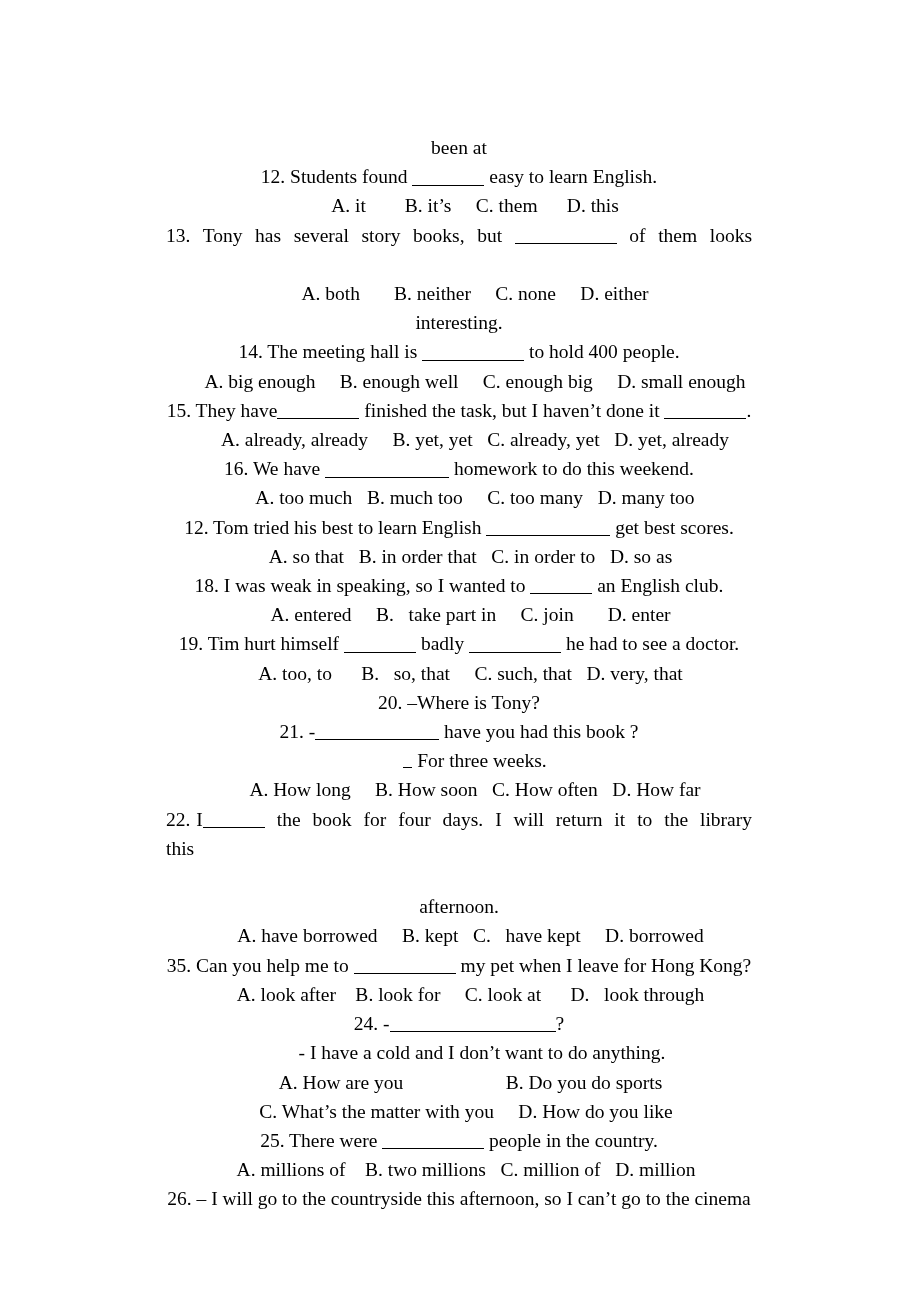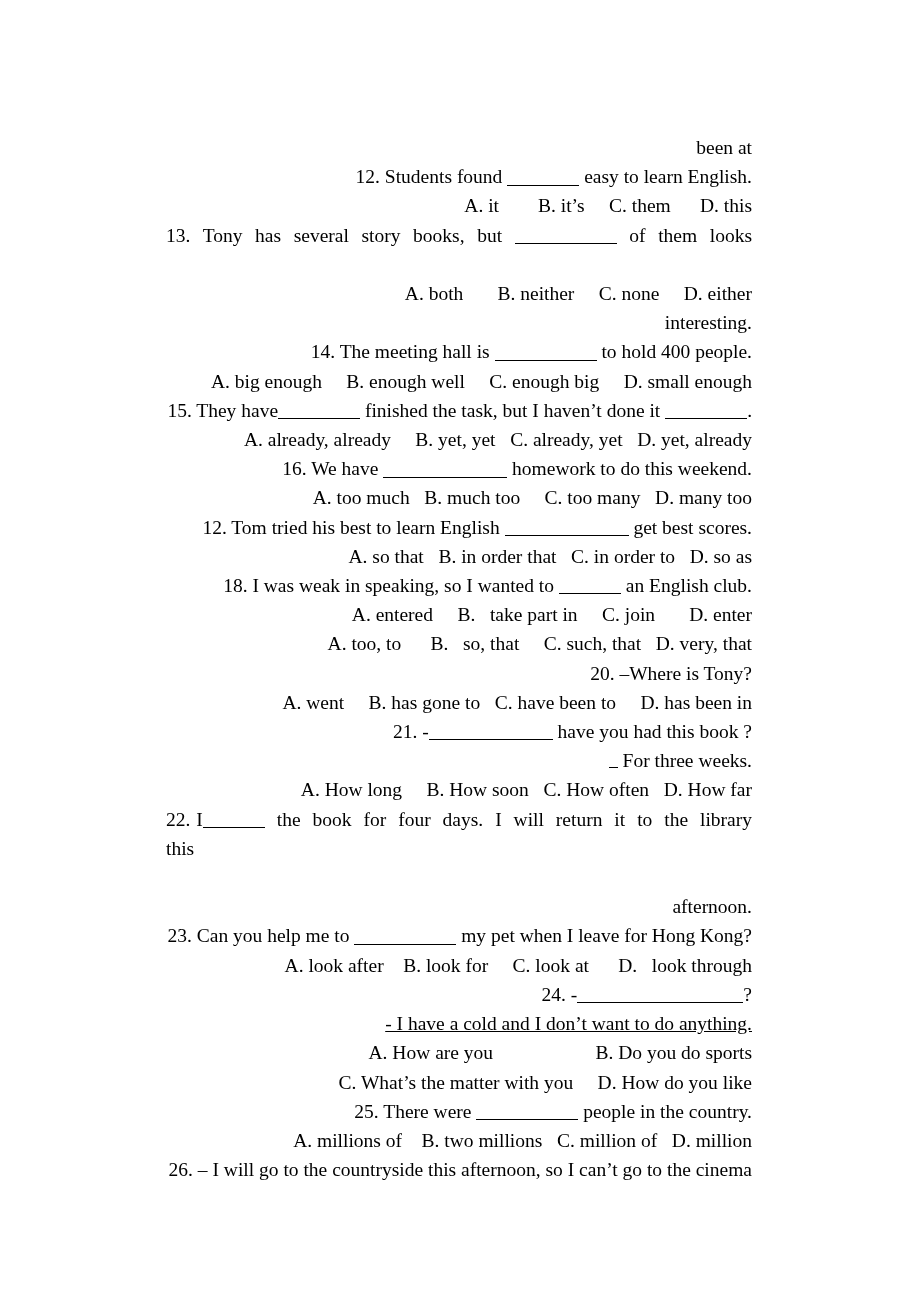--- a/index.html
+++ b/index.html
@@ -24,38 +24,38 @@
   .content {
     position: absolute;
     left: 166px;
     top: 133px;
     width: 586px;
   }
   .line {
     font-size: 19.5px;
     line-height: 29.2px;
     white-space: pre-wrap;
-    text-align: right;
+    text-align: center;
   }
   
   .just {
     text-align: justify;
     text-justify: inter-word;
   }
   .just::after {
     content: "";
     display: inline-block;
     width: 100%;
   }
   
   .opt  { padding-left: 32px; }
   .opt2 { padding-left: 23px; }
   .opt3 { padding-left: 14px; }
   .sub  { padding-left: 32px; }
-  .sub2 { padding-left: 46px; text-decoration: underline; }
+  .sub2 { padding-left: 46px; }
 
   .blank {
     display: inline-block;
     border-bottom: 1px solid #000;
     vertical-align: baseline;
     height: 0.95em;
     margin-bottom: -0.12em;
   }
   .b7  { width: 62px; }
   .b8  { width: 72px; }
@@ -95,33 +95,34 @@
 
     <div class="line"><span>16. We have </span><span class="blank b13"></span><span> homework to do this weekend.</span></div>
     <div class="line opt">A. too much   B. much too     C. too many   D. many too</div>
 
     <div class="line"><span>12. Tom tried his best to learn English </span><span class="blank b13"></span><span> get best scores.</span></div>
     <div class="line opt2">A. so that   B. in order that   C. in order to   D. so as</div>
 
     <div class="line"><span>18. I was weak in speaking, so I wanted to </span><span class="blank b7"></span><span> an English club.</span></div>
     <div class="line opt2">A. entered     B.   take part in     C. join       D. enter</div>
 
+    <div class="line"><span>19. Tim hurt himself </span><span class="blank b8"></span><span> badly </span><span class="blank b10"></span><span> he had to see a doctor.</span></div>
     <div class="line opt2">A. too, to      B.   so, that     C. such, that   D. very, that</div>
 
     <div class="line">20. –Where is Tony?</div>
-    <div class="line opt">A. went     B. has gone to   C. have been to     D. has been in</div>
 
     <div class="line"><span>21. -</span><span class="blank b13"></span><span> have you had this book ?</span></div>
     <div class="line sub"><span class="tiny"></span><span> For three weeks.</span></div>
     <div class="line opt">A. How long     B. How soon   C. How often   D. How far</div>
 
     <div class="line just"><span>22. I</span><span class="blank b7"></span><span>  the  book  for  four  days.  I  will  return  it  to  the  library  this</span></div>
     <div class="line">afternoon.</div>
+    <div class="line opt2">A. have borrowed     B. kept   C.   have kept     D. borrowed</div>
 
-    <div class="line"><span>23. Can you help me to </span><span class="blank b11"></span><span> my pet when I leave for Hong Kong?</span></div>
+    <div class="line"><span>35. Can you help me to </span><span class="blank b11"></span><span> my pet when I leave for Hong Kong?</span></div>
     <div class="line opt2">A. look after    B. look for     C. look at      D.   look through</div>
 
     <div class="line"><span>24. -</span><span class="blank b17"></span><span>?</span></div>
     <div class="line sub2">- I have a cold and I don’t want to do anything.</div>
     <div class="line opt2">A. How are you                     B. Do you do sports</div>
     <div class="line opt3">C. What’s the matter with you     D. How do you like</div>
 
     <div class="line"><span>25. There were </span><span class="blank b11"></span><span> people in the country.</span></div>
     <div class="line opt3">A. millions of    B. two millions   C. million of   D. million</div>
 

